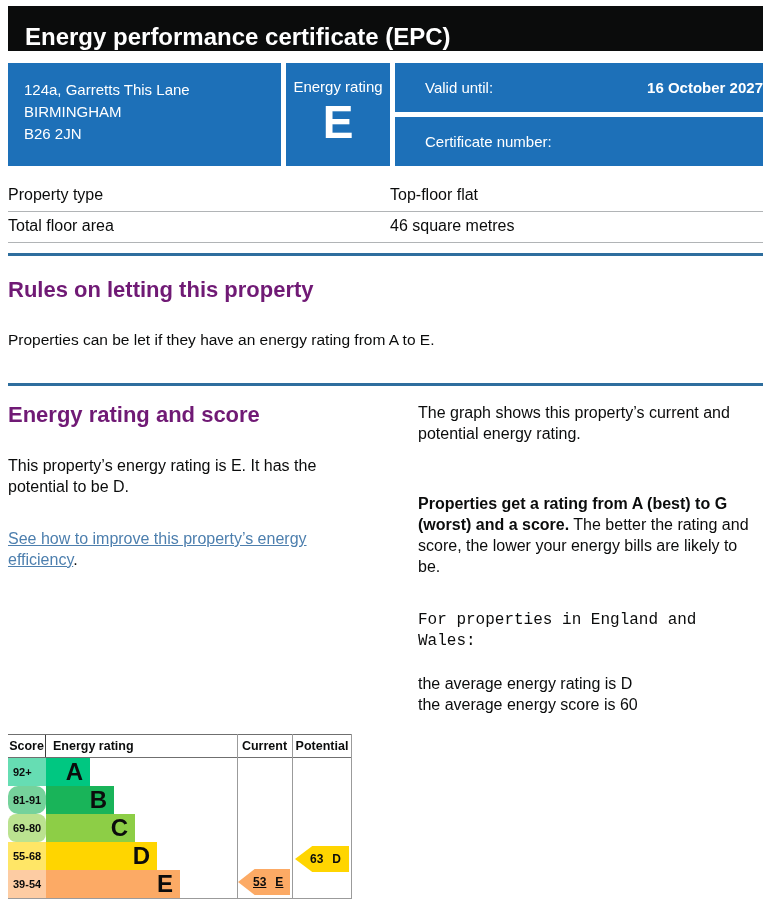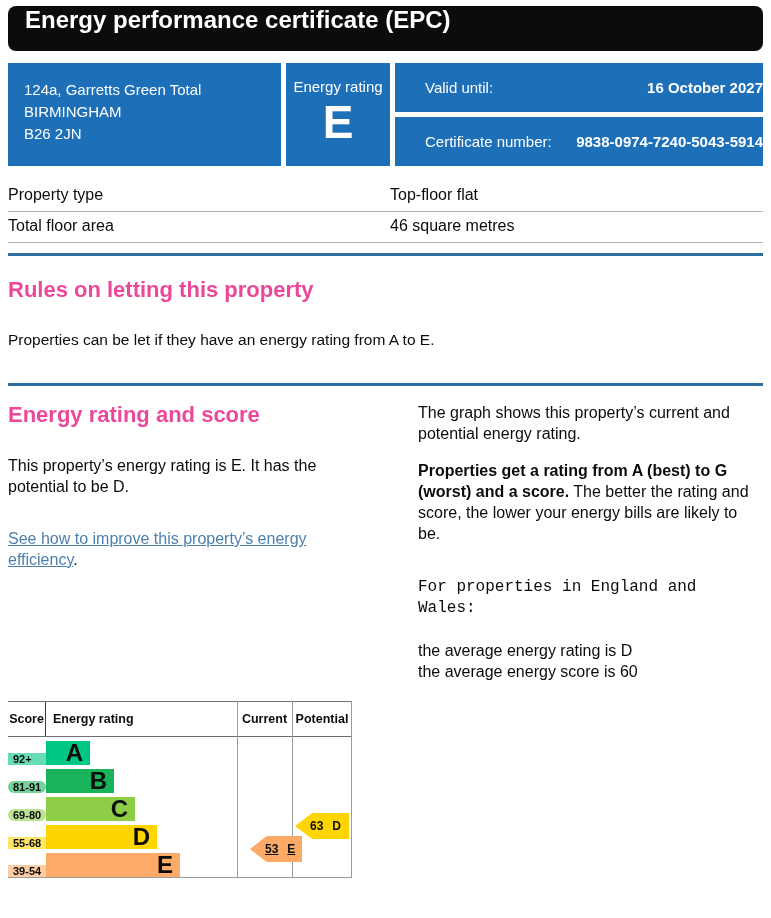--- a/index.html
+++ b/index.html
@@ -7,21 +7,21 @@
   body {
     width: 771px; height: 918px; overflow: hidden;
     background: #ffffff; color: #0b0c0c;
     font-family: "Liberation Sans", sans-serif;
   }
   .page { width: 771px; padding: 0 8px; }
 
   
   .black-bar {
     margin-top: 6px; height: 45px; background: #0b0c0c;
-    display: flex; align-items: flex-start; border-radius: 8px;
+    display: flex; align-items: flex-end;
   }
   .black-bar h1 {
     margin: 0 0 0 17px; color: #ffffff;
     font-size: 24px; font-weight: bold; letter-spacing: 0;
   }
 
   
   .summary { margin-top: 12px; display: flex; gap: 5px; height: 103px; }
   .blue-box { background: #1d70b8; color: #ffffff; }
   .address-box { width: 273px; padding: 16px 10px 0 16px; font-size: 15px; line-height: 22px; }
@@ -36,98 +36,97 @@
   
   .prop-table { margin-top: 15px; }
   .prop-row { display: flex; border-bottom: 1px solid #b1b4b6; padding: 5px 0 7px; font-size: 16px; }
   .prop-label { width: 382px; flex: 0 0 auto; }
 
   
   .rule { height: 3px; background: #2e6e9e; border: none; margin: 0; }
   .rule-1 { margin-top: 10px; }
   .rule-2 { margin-top: 34px; }
 
-  h2 { margin: 0; font-size: 22px; font-weight: bold; color: #ec4899; }
+  h2 { margin: 0; font-size: 22px; font-weight: bold; color: #701a75; }
   .rules-heading { margin-top: 21px; }
   .rules-intro { margin: 28px 0 0; font-size: 15.5px; }
   .rules-read { margin: 23px 0 0; font-size: 15px; line-height: 20px; width: 750px; }
   a { color: #4d7fae; text-decoration: underline; cursor: pointer; }
 
   
   .columns { display: flex; margin-top: 16px; }
   .col-left { width: 380px; flex: 0 0 auto; }
   .col-left .summary-text { margin: 27px 0 0; font-size: 16px; line-height: 21px; width: 352px; }
   .col-left .improve { margin: 31px 0 0; font-size: 16px; line-height: 21px; width: 352px; }
   .col-right { width: 347px; margin-left: 30px; font-size: 16px; line-height: 21px; }
   .col-right p { margin: 0; }
-  .col-right .scale-para { margin-top: 16px; }
+  .col-right .scale-para { margin-top: 49px; }
   .col-right .averages-intro { margin-top: 33px; font-family: Liberation Mono, monospace; }
   .col-right .avg-lines { margin-top: 21px; }
 
   
   .chart { position: relative; margin-top: 19px; width: 344px; }
   .chart-header {
-    display: flex; align-items: stretch; height: 36px;
+    display: flex; align-items: stretch; height: 24px;
     border-top: 1px solid #6f6f6f; border-bottom: 1px solid #6f6f6f;
     font-weight: bold; font-size: 12.5px;
   }
   .chart-header > div { display: flex; align-items: center; }
   .hc-score { width: 38px; justify-content: center; border-right: 1px solid #3c3c3c; }
   .hc-rating { flex: 1; padding-left: 7px; }
   .hc-current { width: 55px; justify-content: center; }
   .hc-potential { width: 60px; justify-content: center; }
   .chart-body { border-bottom: 1px solid #9b9b9b; }
-  .band-row { display: flex; height: 28px; align-items: flex-end; }
+  .band-row { display: flex; height: 28px; }
   .score-cell {
     width: 38px; flex: 0 0 auto; display: flex; align-items: center;
     padding-left: 5px; font-size: 11px; font-weight: bold;
   }
   .band-bar {
     display: flex; align-items: center; justify-content: flex-end;
     padding-right: 7px; font-size: 24px; font-weight: bold; line-height: 1;
   }
   .vline { position: absolute; top: 0; bottom: 0; width: 1px; background: #9b9b9b; }
   .vline-current { left: 229px; }
   .vline-potential { left: 284px; }
   .vline-right { left: 343px; }
   .arrow {
     position: absolute; height: 26px; display: flex; align-items: center;
     padding-left: 15px; gap: 9px; font-weight: bold; font-size: 12px; color: #0b0c0c;
     clip-path: polygon(0 50%, 32% 0, 100% 0, 100% 100%, 32% 100%);
   }
-  .arrow-current { left: 242px; width: 52px; text-decoration: underline; }
+  .arrow-current { left: 230px; width: 52px; text-decoration: underline; }
   .arrow-potential { left: 287px; width: 54px; }
 </style>
 </head>
 <body>
 
 <div class="page">
 
   <div class="black-bar">
     <h1>Energy performance certificate (EPC)</h1>
   </div>
 
   <div class="summary">
     <div class="blue-box address-box">
-      <div>124a, Garretts Green Total</div>
+      <div>124a, Garretts This Lane</div>
       <div>BIRMINGHAM</div>
       <div>B26 2JN</div>
     </div>
     <div class="blue-box rating-box">
       <div class="rating-label">Energy rating</div>
       <div class="rating-letter">E</div>
     </div>
     <div class="validity">
       <div class="blue-box validity-box">
         <span class="v-label">Valid until:</span>
         <span class="v-value">16 October 2027</span>
       </div>
       <div class="blue-box validity-box">
         <span class="v-label">Certificate number:</span>
-        <span class="v-value">9838-0974-7240-5043-5914</span>
       </div>
     </div>
   </div>
 
   <div class="prop-table">
     <div class="prop-row">
       <div class="prop-label">Property type</div>
       <div class="prop-value">Top-floor flat</div>
     </div>
     <div class="prop-row">

